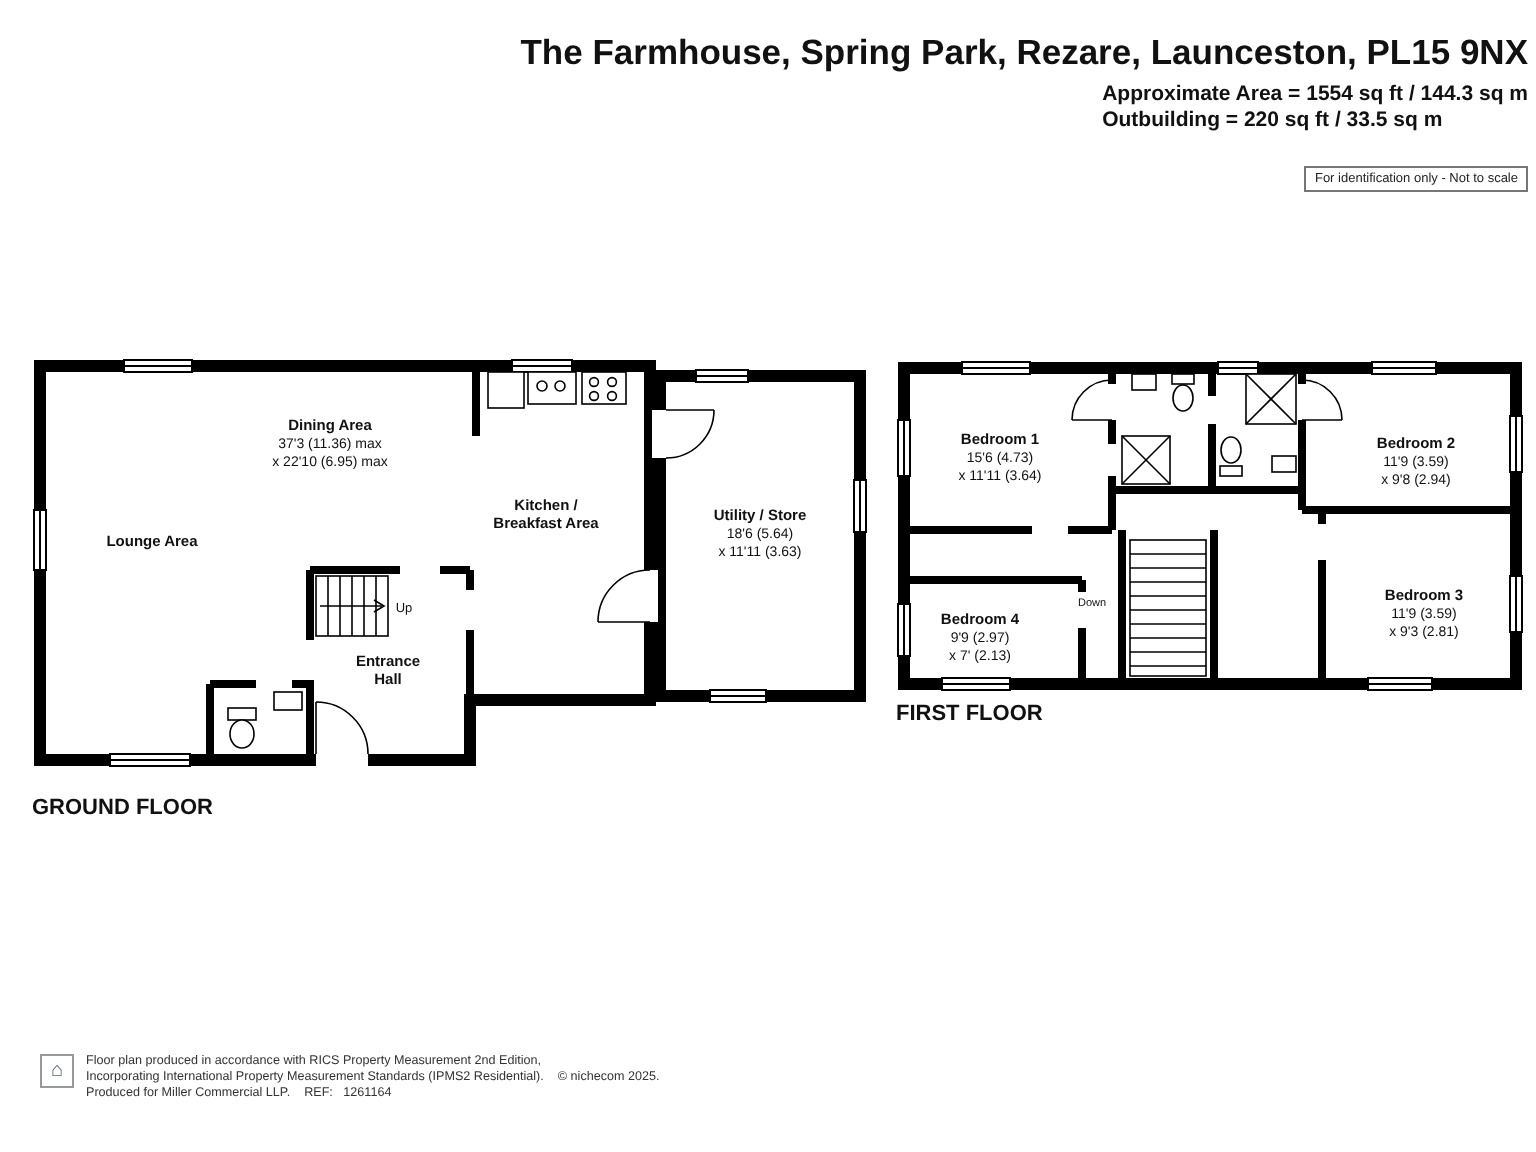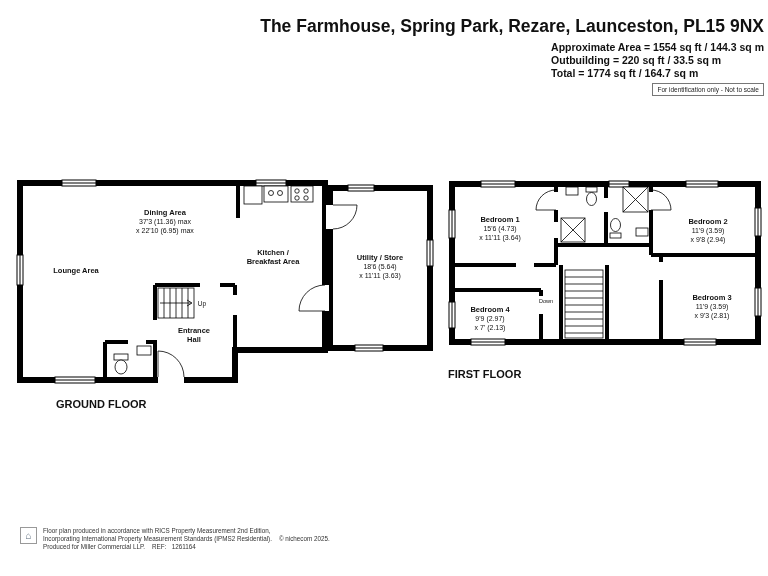--- a/index.html
+++ b/index.html
@@ -7,39 +7,38 @@
         font-family:"Liberation Sans",sans-serif;color:#111;text-decoration:underline;}
   .title{position:absolute;top:16px;right:4px;font-size:17.5px;font-weight:bold;
          white-space:nowrap;color:#111;}
   .areas{position:absolute;top:41px;right:4px;text-align:left;font-size:10.5px;
          font-weight:bold;line-height:13px;color:#111;}
   .disclaimer{position:absolute;top:83px;right:4px;border:1px solid #777;
               font-size:6.5px;padding:2px 4px;color:#222;background:#fff;}
   svg.plan{position:absolute;}
   svg text{font-family:"Liberation Sans",sans-serif;}
   .floor-label{position:absolute;font-size:11px;font-weight:bold;color:#111;}
-  .floor-label.gf{left:16px;top:398px;margin-left:40px;}
-  .floor-label.ff{left:448px;top:368px;}
+  .floor-label.gf{left:16px;top:398px;}
+  .floor-label.ff{left:448px;top:351px;}
   .footer{position:absolute;left:20px;top:527px;display:flex;align-items:flex-start;}
   .footer .logo{width:15px;height:15px;border:1px solid #999;margin-right:6px;
                 display:flex;align-items:center;justify-content:center;font-size:10px;color:#567;}
   .footer .lines{font-size:6.3px;line-height:8px;color:#333;}
   .footer .lines div{white-space:pre;}
 </style>
 </head>
 <body>
 
 <div class="page">
 
   <div class="title">The Farmhouse, Spring Park, Rezare, Launceston, PL15 9NX</div>
 
   <div class="areas">
     <div>Approximate Area = 1554 sq ft / 144.3 sq m</div>
     <div>Outbuilding = 220 sq ft / 33.5 sq m</div>
-    <div>Total = 1774 sq ft / 164.7 sq m</div>
   </div>
 
   <div class="disclaimer">For identification only - Not to scale</div>
 
   <svg class="plan" style="left:10px;top:170px" width="430" height="225" viewBox="0 0 430 225">
 
     <g stroke="#000" fill="none">
       <path d="M 10 13 H 315 V 180 H 225 V 210 H 10 Z" fill="#fff" stroke-width="6"></path>
       <rect x="320" y="18" width="100" height="160" fill="#fff" stroke-width="6"></rect>
       <g stroke-width="4">

